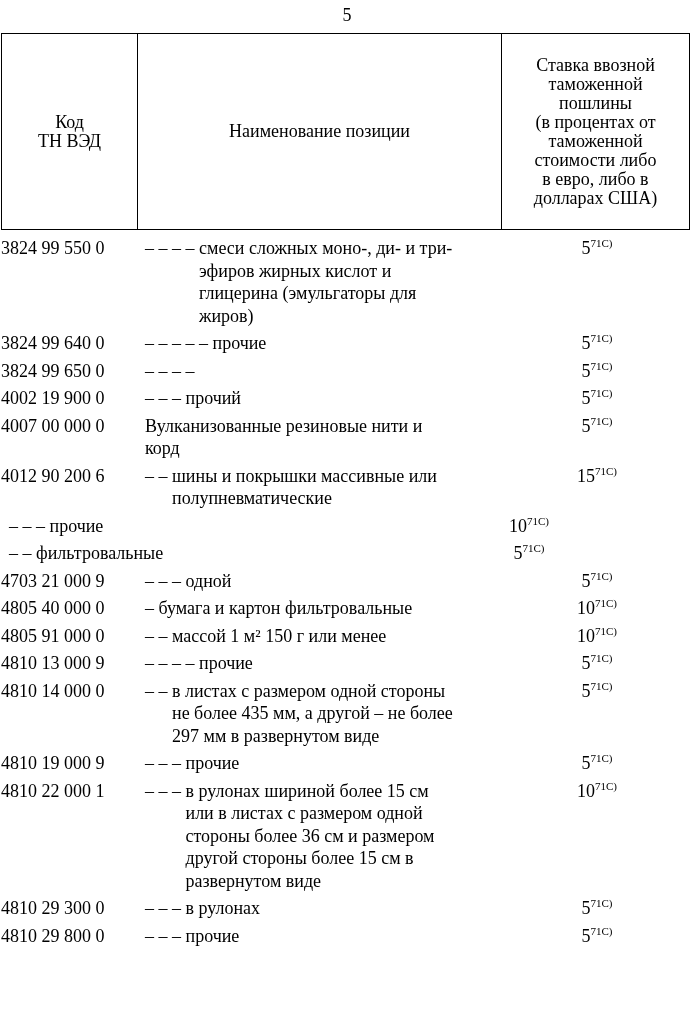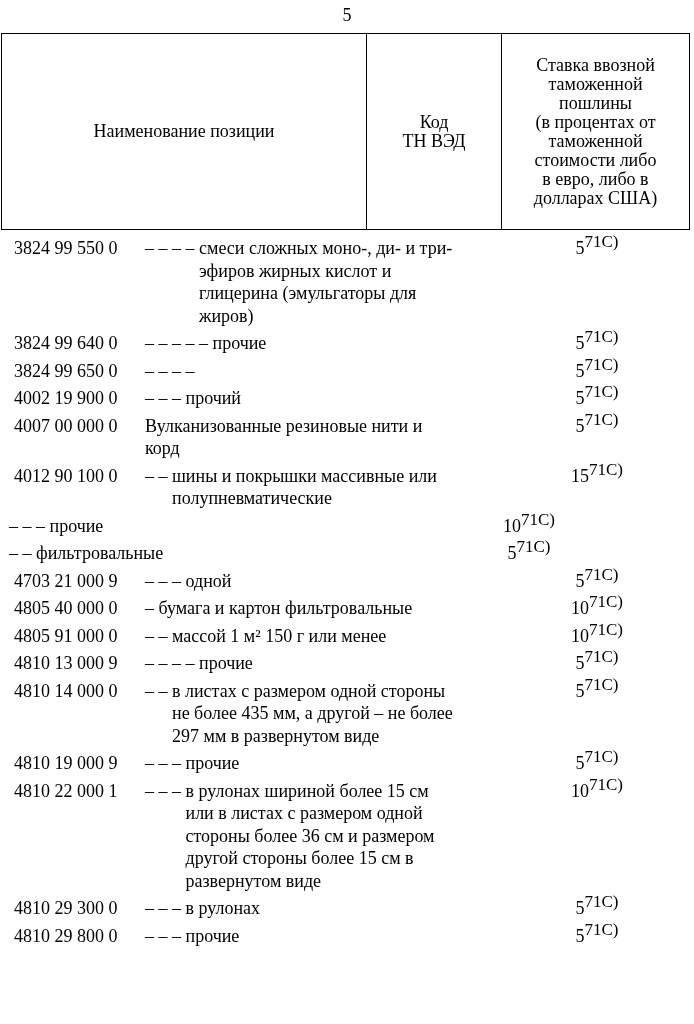--- a/index.html
+++ b/index.html
@@ -47,54 +47,54 @@
   .tbody { margin-top: 7px; }
   .row {
     display: flex;
     line-height: 22.5px;
     margin-bottom: 5px;
   }
   .cell-code {
     width: 136px;
     flex: none;
     box-sizing: border-box;
-    padding-left: 14px;
+    padding-left: 1px;
     white-space: nowrap;
   }
   .cell-desc {
     width: 364px;
     flex: none;
     box-sizing: border-box;
     padding-left: 9px;
     display: flex;
     align-items: flex-start;
   }
   .dashes { white-space: pre; flex: none; }
   .dtext  { white-space: pre-line; }
   .cell-rate {
     flex: 1;
     text-align: center;
   }
   .rate-sup {
-    font-size: 17px;
+    font-size: 11px;
     vertical-align: super;
     line-height: 0;
   }
 </style>
 </head>
 <body>
 
 <div class="page">
 
   <div class="page-number">5</div>
 
   <div class="header-box">
-    <div class="hcell hcell-name">Наименование позиции</div>
     <div class="hcell hcell-code">Код
 ТН ВЭД</div>
+    <div class="hcell hcell-name">Наименование позиции</div>
     <div class="hcell hcell-rate">Ставка ввозной
 таможенной
 пошлины
 (в процентах от
 таможенной
 стоимости либо
 в евро, либо в
 долларах США)</div>
   </div>
 
@@ -136,21 +136,21 @@
       <div class="row">
         <div class="cell-code">4007 00 000 0</div>
         <div class="cell-desc">
           <span class="dashes"></span>
           <span class="dtext">Вулканизованные резиновые нити и
 корд</span>
         </div>
         <div class="cell-rate"><span>5</span><span class="rate-sup">71C)</span></div>
       </div>
       <div class="row">
-        <div class="cell-code">4012 90 100 0</div>
+        <div class="cell-code">4012 90 200 6</div>
         <div class="cell-desc">
           <span class="dashes">– – </span>
           <span class="dtext">шины и покрышки массивные или
 полупневматические</span>
         </div>
         <div class="cell-rate"><span>15</span><span class="rate-sup">71C)</span></div>
       </div>
       <div class="row">
         <div class="cell-desc">
           <span class="dashes">– – – </span>

